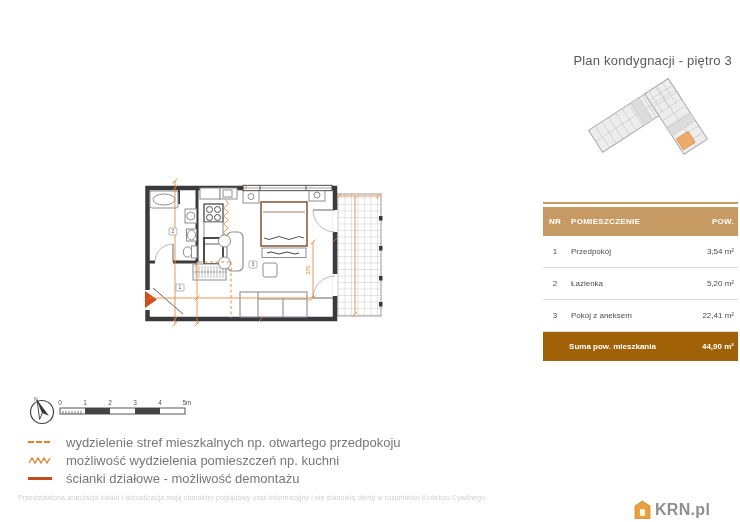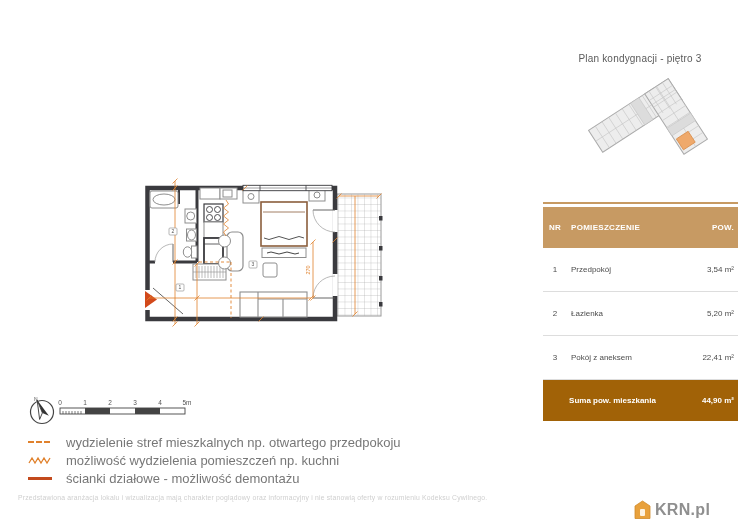--- a/index.html
+++ b/index.html
@@ -3,28 +3,28 @@
 <meta charset="utf-8">
 <style>
   html,body{margin:0;padding:0;background:#ffffff;}
   #canvas{
     position:relative;width:740px;height:522px;background:#ffffff;overflow:hidden;
     font-family:"Liberation Sans", sans-serif;color:#555;
   }
   .abs{position:absolute;}
 
   
-  .keyplan-title{left:548px;top:53px;width:184px;text-align:center;font-size:10px;color:#5a5a5a;letter-spacing:.2px;}
+  .keyplan-title{left:548px;top:53px;width:184px;text-align:right;font-size:13px;color:#5a5a5a;letter-spacing:.2px;}
 
   
   .tbl-rule{left:543px;top:202px;width:195px;height:2px;background:#C79A63;}
   .room-table{left:543px;top:207px;width:195px;font-size:8px;border-collapse:collapse;}
   .room-table .hdr{background:#C79A63;color:#ffffff;height:14px;}
   .room-table .hdr td{font-weight:bold;letter-spacing:.3px;}
-  .room-table td{padding:16px 4px;vertical-align:middle;}
+  .room-table td{padding:10px 4px;vertical-align:middle;}
   .room-table .r td{border-bottom:1px solid #ddd;color:#4c4c4c;height:11px;}
   .room-table td.c-nr{width:16px;text-align:center;}
   .room-table td.c-area{width:48px;text-align:right;}
   .room-table .sum{background:#a16207;color:#fff;height:14px;font-weight:bold;}
   .room-table .sum .sl{text-align:center;}
 
   
   .legend-row{left:28px;height:12px;display:flex;align-items:center;font-size:13px;color:#777;}
   .legend-swatch{width:26px;margin-right:12px;flex:0 0 auto;display:flex;align-items:center;}
   .sw-dash{border-top:2px dashed #E0812C;height:0;width:22px;}

